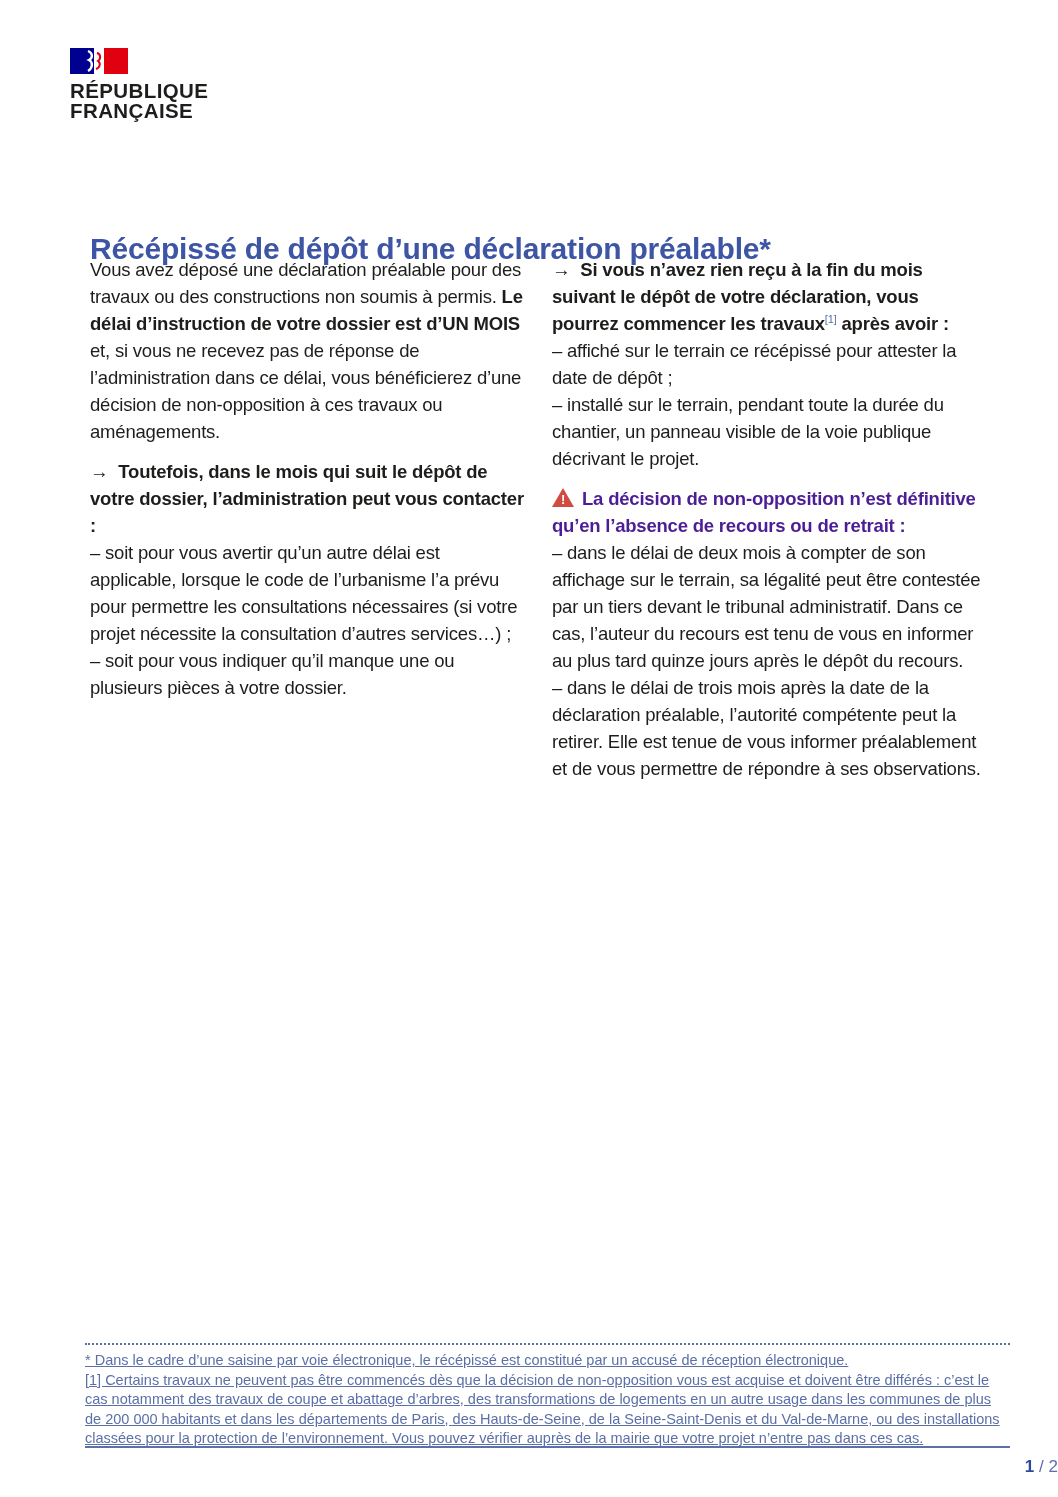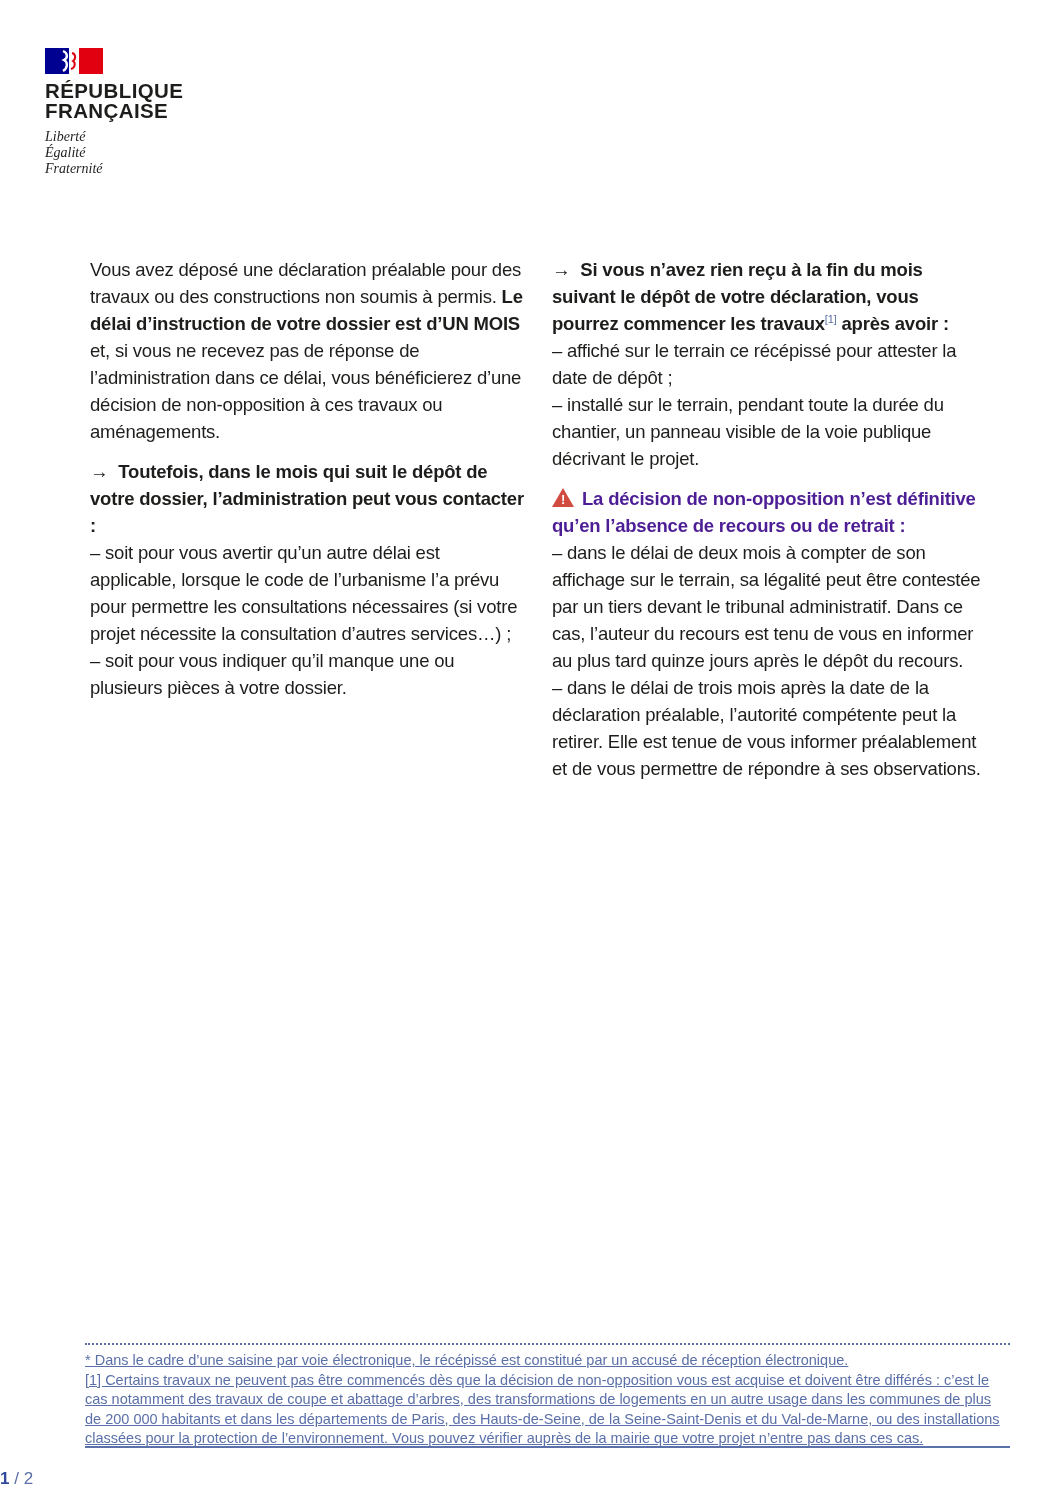--- a/index.html
+++ b/index.html
@@ -2,21 +2,21 @@
 <html lang="fr"><head>
 <meta charset="utf-8">
 <style>
   html,body{margin:0;padding:0;background:#ffffff;}
   .page{
     position:relative;width:1058px;height:1497px;background:#fff;
     font-family:"Liberation Sans",sans-serif;color:#1d1d1b;overflow:hidden;
   }
 
   
-  .logo{position:absolute;left:45px;top:48px;}
+  .logo{position:absolute;left:70px;top:48px;}
   .logo-flag svg{display:block;}
   .logo-name{font-weight:700;font-size:20.5px;line-height:20px;letter-spacing:.4px;margin-top:6px;color:#1d1d1b;}
   .logo-motto{margin-top:8px;font-family:"Liberation Serif",serif;font-style:italic;font-size:14px;line-height:16px;color:#1d1d1b;}
 
   
   .doc-title{position:absolute;left:90px;top:212px;font-size:30px;font-weight:700;color:#3d55a4;letter-spacing:-.2px;}
 
   
   .columns{position:absolute;left:90px;top:256px;width:918px;display:grid;grid-template-columns:434px 432px;column-gap:28px;}
   .col p{font-size:18.5px;line-height:27px;margin:0 0 13px 0;letter-spacing:-.2px;color:#1d1d1b;}
@@ -33,48 +33,44 @@
     content:"!";position:absolute;left:0;right:0;bottom:1px;text-align:center;
     color:#fff;font-weight:700;font-size:13px;line-height:13px;
   }
 
   
   .footnotes{position:absolute;left:85px;top:1343px;width:925px;border-top:2px dotted #5b70a8;padding-top:6px;}
   .footnotes p{margin:0;font-size:14.5px;line-height:19.5px;color:#5b70a8;letter-spacing:0;text-decoration:underline;}
 
   
   .bottom-rule{position:absolute;left:85px;top:1446px;width:925px;height:2px;background:#5b70a8;}
-  .page-number{position:absolute;left:0;top:1457px;width:1058px;text-align:left;font-size:17px;color:#5b70a8;margin-top:12px;}
+  .page-number{position:absolute;left:0;top:1457px;width:1058px;text-align:right;font-size:17px;color:#5b70a8;}
   .page-number .cur{font-weight:700;color:#30499c;}
 </style>
 </head>
 <body>
 
 <div class="page">
 
   <div class="logo">
     <span class="logo-flag">
       <svg width="58" height="27" viewBox="0 0 58 27" aria-hidden="true">
         <rect x="0" y="0" width="24" height="26" fill="#000091"></rect>
         <rect x="34" y="0" width="24" height="26" fill="#e1000f"></rect>
         <path d="M18 3 c5 2 5 7 1 9 c4 2 4 8 -1 11" stroke="#ffffff" stroke-width="2.4" fill="none"></path>
         <path d="M27 5 c4 1 4 6 1 8 c3 2 2 7 -2 8" stroke="#e1000f" stroke-width="2" fill="none"></path>
       </svg>
     </span>
     <div class="logo-name">
       <div>RÉPUBLIQUE</div>
       <div>FRANÇAISE</div>
     </div>
-    <div class="logo-motto">
-      <div>Liberté</div>
-      <div>Égalité</div>
-      <div>Fraternité</div>
-    </div>
   </div>
 
+  <h1 class="doc-title">Récépissé de dépôt d’une déclaration préalable*</h1>
 
   <div class="columns">
     <div class="col">
         <p><span class="">Vous avez déposé une déclaration préalable pour des travaux ou des constructions non soumis à permis. </span><span class="b">Le délai d’instruction de votre dossier est d’UN MOIS</span><span class=""> et, si vous ne recevez pas de réponse de l’administration dans ce délai, vous bénéficierez d’une décision de non-opposition à ces travaux ou aménagements.</span></p>
         <p><span class="b arrow">→</span><span class="b">Toutefois, dans le mois qui suit le dépôt de votre dossier, l’administration peut vous contacter :</span><br><span class="">– soit pour vous avertir qu’un autre délai est applicable, lorsque le code de l’urbanisme l’a prévu pour permettre les consultations nécessaires (si votre projet nécessite la consultation d’autres services…) ;</span><br><span class="">– soit pour vous indiquer qu’il manque une ou plusieurs pièces à votre dossier.</span></p>
       </div>
     <div class="col">
         <p><span class="b arrow">→</span><span class="b">Si vous n’avez rien reçu à la fin du mois suivant le dépôt de votre déclaration, vous pourrez commencer les travaux</span><sup class="supref">[1]</sup><span class="b"> après avoir :</span><br><span class="">– affiché sur le terrain ce récépissé pour attester la date de dépôt ;</span><br><span class="">– installé sur le terrain, pendant toute la durée du chantier, un panneau visible de la voie publique décrivant le projet.</span></p>
         <p class="warn-para"><span class="warn-icon"></span><span class="red">La décision de non-opposition n’est définitive qu’en l’absence de recours ou de retrait :</span><br><span class="">– dans le délai de deux mois à compter de son affichage sur le terrain, sa légalité peut être contestée par un tiers devant le tribunal administratif. Dans ce cas, l’auteur du recours est tenu de vous en informer au plus tard quinze jours après le dépôt du recours.</span><br><span class="">– dans le délai de trois mois après la date de la déclaration préalable, l’autorité compétente peut la retirer. Elle est tenue de vous informer préalablement et de vous permettre de répondre à ses observations.</span></p>
       </div>

